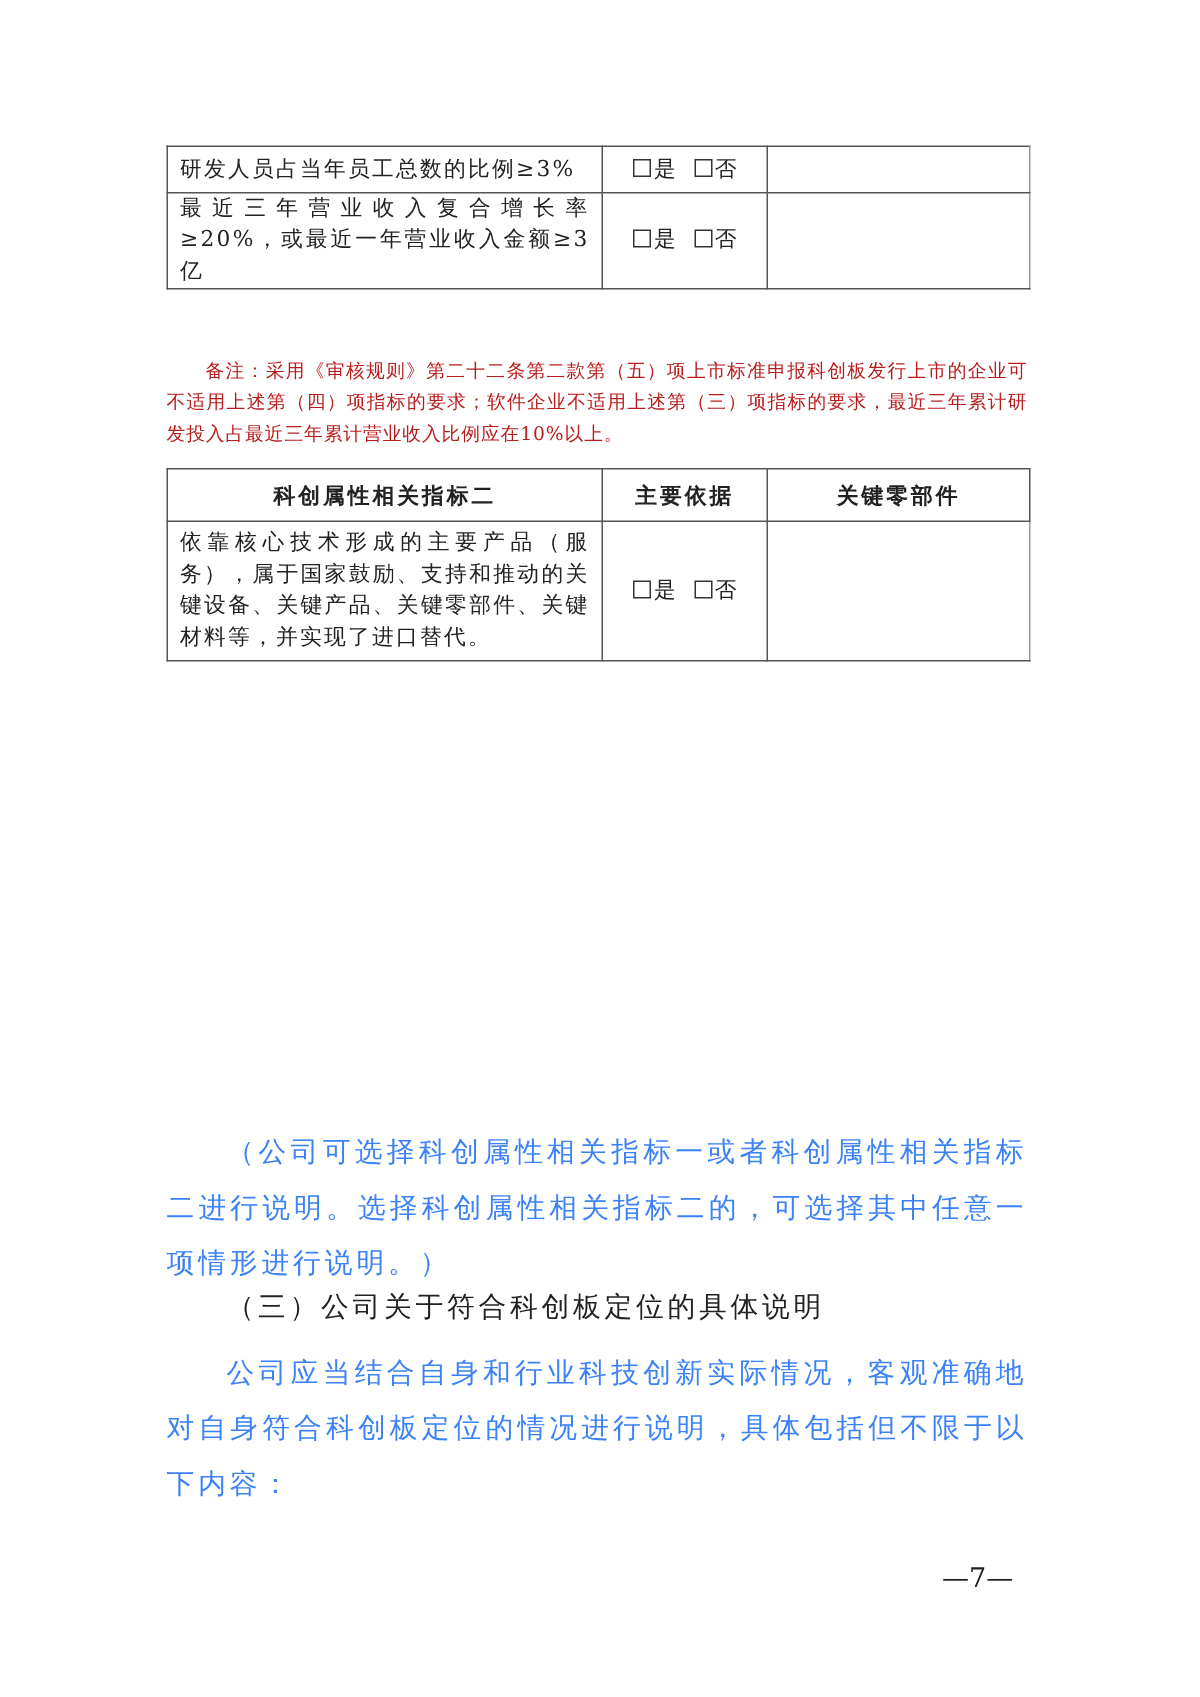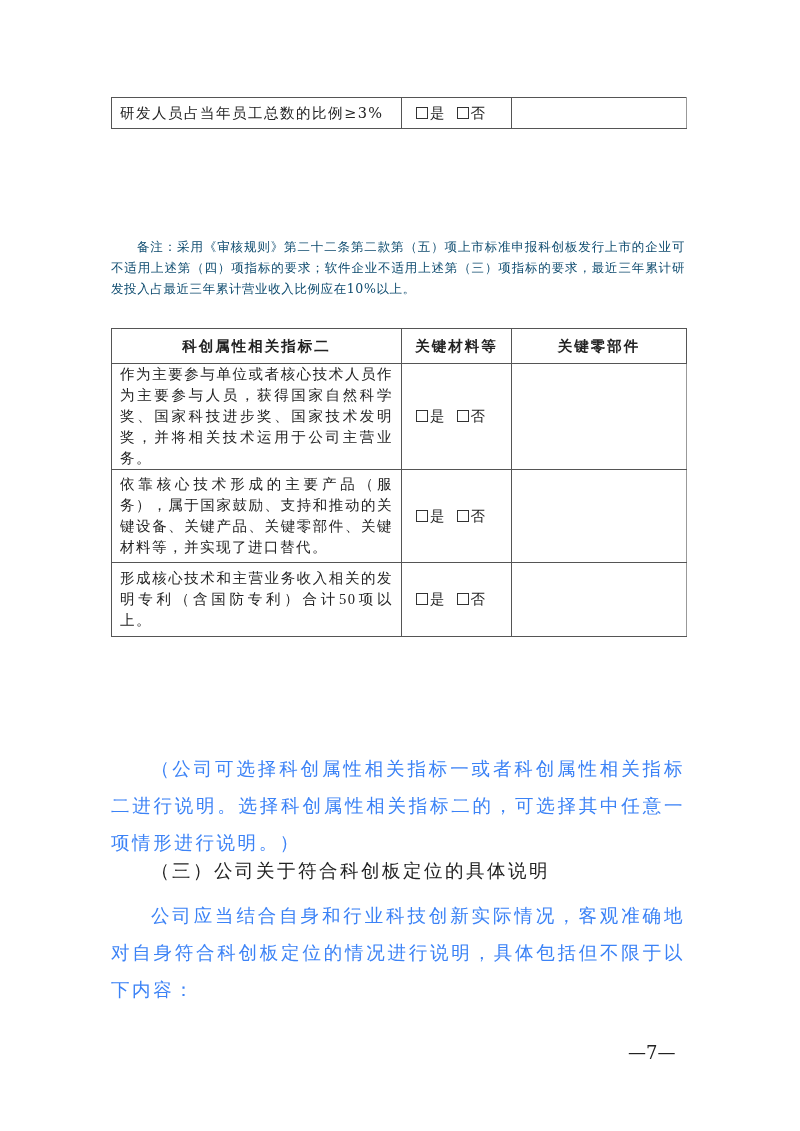--- a/index.html
+++ b/index.html
@@ -1,72 +1,65 @@
 <!DOCTYPE html>
 <html><head>
 <meta charset="utf-8">
 <style>
   html, body { margin:0; padding:0; background:#ffffff; }
   body { width:800px; height:1131px; position:relative; overflow:hidden;
          font-family:"DejaVu Serif","Liberation Serif",serif; color:#222; }
   .tbl { position:absolute; left:111px; border-collapse:collapse; table-layout:fixed; }
   .tbl td { border:1px solid #555; padding:0 8px; vertical-align:middle; font-size:14.5px; line-height:21px; letter-spacing:1.5px; }
   .tbl td.c1 { width:273px; text-align:justify; }
-  .tbl td.c2 { width:93px; text-align:left; letter-spacing:0; font-size:14.5px; }
+  .tbl td.c2 { width:93px; text-align:center; letter-spacing:0; font-size:14.5px; }
   .tbl td.c3 { width:158px; }
   .tbl td.c3, .tbl td.c2 { border-left-color:#999; }
   .tbl td.c3 { border-right-color:#999; }
   .tbl th { border:1px solid #555; font-weight:bold; font-size:14.5px; letter-spacing:2px; height:32px; }
   .chk { display:inline-block; width:10px; height:10px; border:1px solid #333; margin-right:2px; vertical-align:-1px; }
   .opt { margin:0 6px; }
-  .note { position:absolute; left:111px; width:574px; top:236px; font-size:12.5px; line-height:21px; letter-spacing:0.6px; text-indent:26px; color:#0c4a6e; text-align:justify; }
+  .note { position:absolute; left:111px; width:574px; top:236px; font-size:12.5px; line-height:21px; letter-spacing:0.6px; text-indent:26px; color:#b91c1c; text-align:justify; }
   .para { position:absolute; left:111px; width:574px; font-size:18.5px; line-height:37px; letter-spacing:2.6px; text-indent:40px; text-align:justify; color:#3b82f6; }
   .heading { position:absolute; left:151px; top:858px; font-size:18.5px; font-weight:normal; letter-spacing:2.5px; }
   .pageno { position:absolute; left:628px; top:1042px; font-size:18px; letter-spacing:0; }
 </style>
 </head>
 <body>
 
 <table class="tbl" style="top:97px;">
   <tbody>
       <tr style="height:31px;">
     <td class="c1">研发人员占当年员工总数的比例≥3%</td>
     <td class="c2">
       <span class="opt"><span class="chk"></span><span>是</span></span><span class="opt"><span class="chk"></span><span>否</span></span>
     </td>
     <td class="c3"></td>
   </tr>
+  <tr style="height:50px;">
+    <td class="c1">最近三年营业收入复合增长率≥20%，或最近一年营业收入金额≥3亿</td>
+    <td class="c2">
+      <span class="opt"><span class="chk"></span><span>是</span></span><span class="opt"><span class="chk"></span><span>否</span></span>
+    </td>
+    <td class="c3"></td>
+  </tr>
 </tbody>
   </table>
 
 <div class="note">备注：采用《审核规则》第二十二条第二款第（五）项上市标准申报科创板发行上市的企业可不适用上述第（四）项指标的要求；软件企业不适用上述第（三）项指标的要求，最近三年累计研发投入占最近三年累计营业收入比例应在10%以上。</div>
 
-<table class="tbl" style="top:328px;font-family:Liberation Serif, serif;">
+<table class="tbl" style="top:312px;">
   <tbody>
       <tr>
     <th class="c1">科创属性相关指标二</th>
-    <th class="c2">关键材料等</th>
+    <th class="c2">主要依据</th>
     <th class="c3">关键零部件</th>
-  </tr>
-  <tr style="height:102px;">
-    <td class="c1">作为主要参与单位或者核心技术人员作为主要参与人员，获得国家自然科学奖、国家科技进步奖、国家技术发明奖，并将相关技术运用于公司主营业务。</td>
-    <td class="c2">
-      <span class="opt"><span class="chk"></span><span>是</span></span><span class="opt"><span class="chk"></span><span>否</span></span>
-    </td>
-    <td class="c3"></td>
   </tr>
   <tr style="height:93px;">
     <td class="c1">依靠核心技术形成的主要产品（服务），属于国家鼓励、支持和推动的关键设备、关键产品、关键零部件、关键材料等，并实现了进口替代。</td>
-    <td class="c2">
-      <span class="opt"><span class="chk"></span><span>是</span></span><span class="opt"><span class="chk"></span><span>否</span></span>
-    </td>
-    <td class="c3"></td>
-  </tr>
-  <tr style="height:74px;">
-    <td class="c1">形成核心技术和主营业务收入相关的发明专利（含国防专利）合计50项以上。</td>
     <td class="c2">
       <span class="opt"><span class="chk"></span><span>是</span></span><span class="opt"><span class="chk"></span><span>否</span></span>
     </td>
     <td class="c3"></td>
   </tr>
 </tbody>
   </table>
 
 <div class="para" style="top:750px;">（公司可选择科创属性相关指标一或者科创属性相关指标二进行说明。选择科创属性相关指标二的，可选择其中任意一项情形进行说明。）</div>
 

